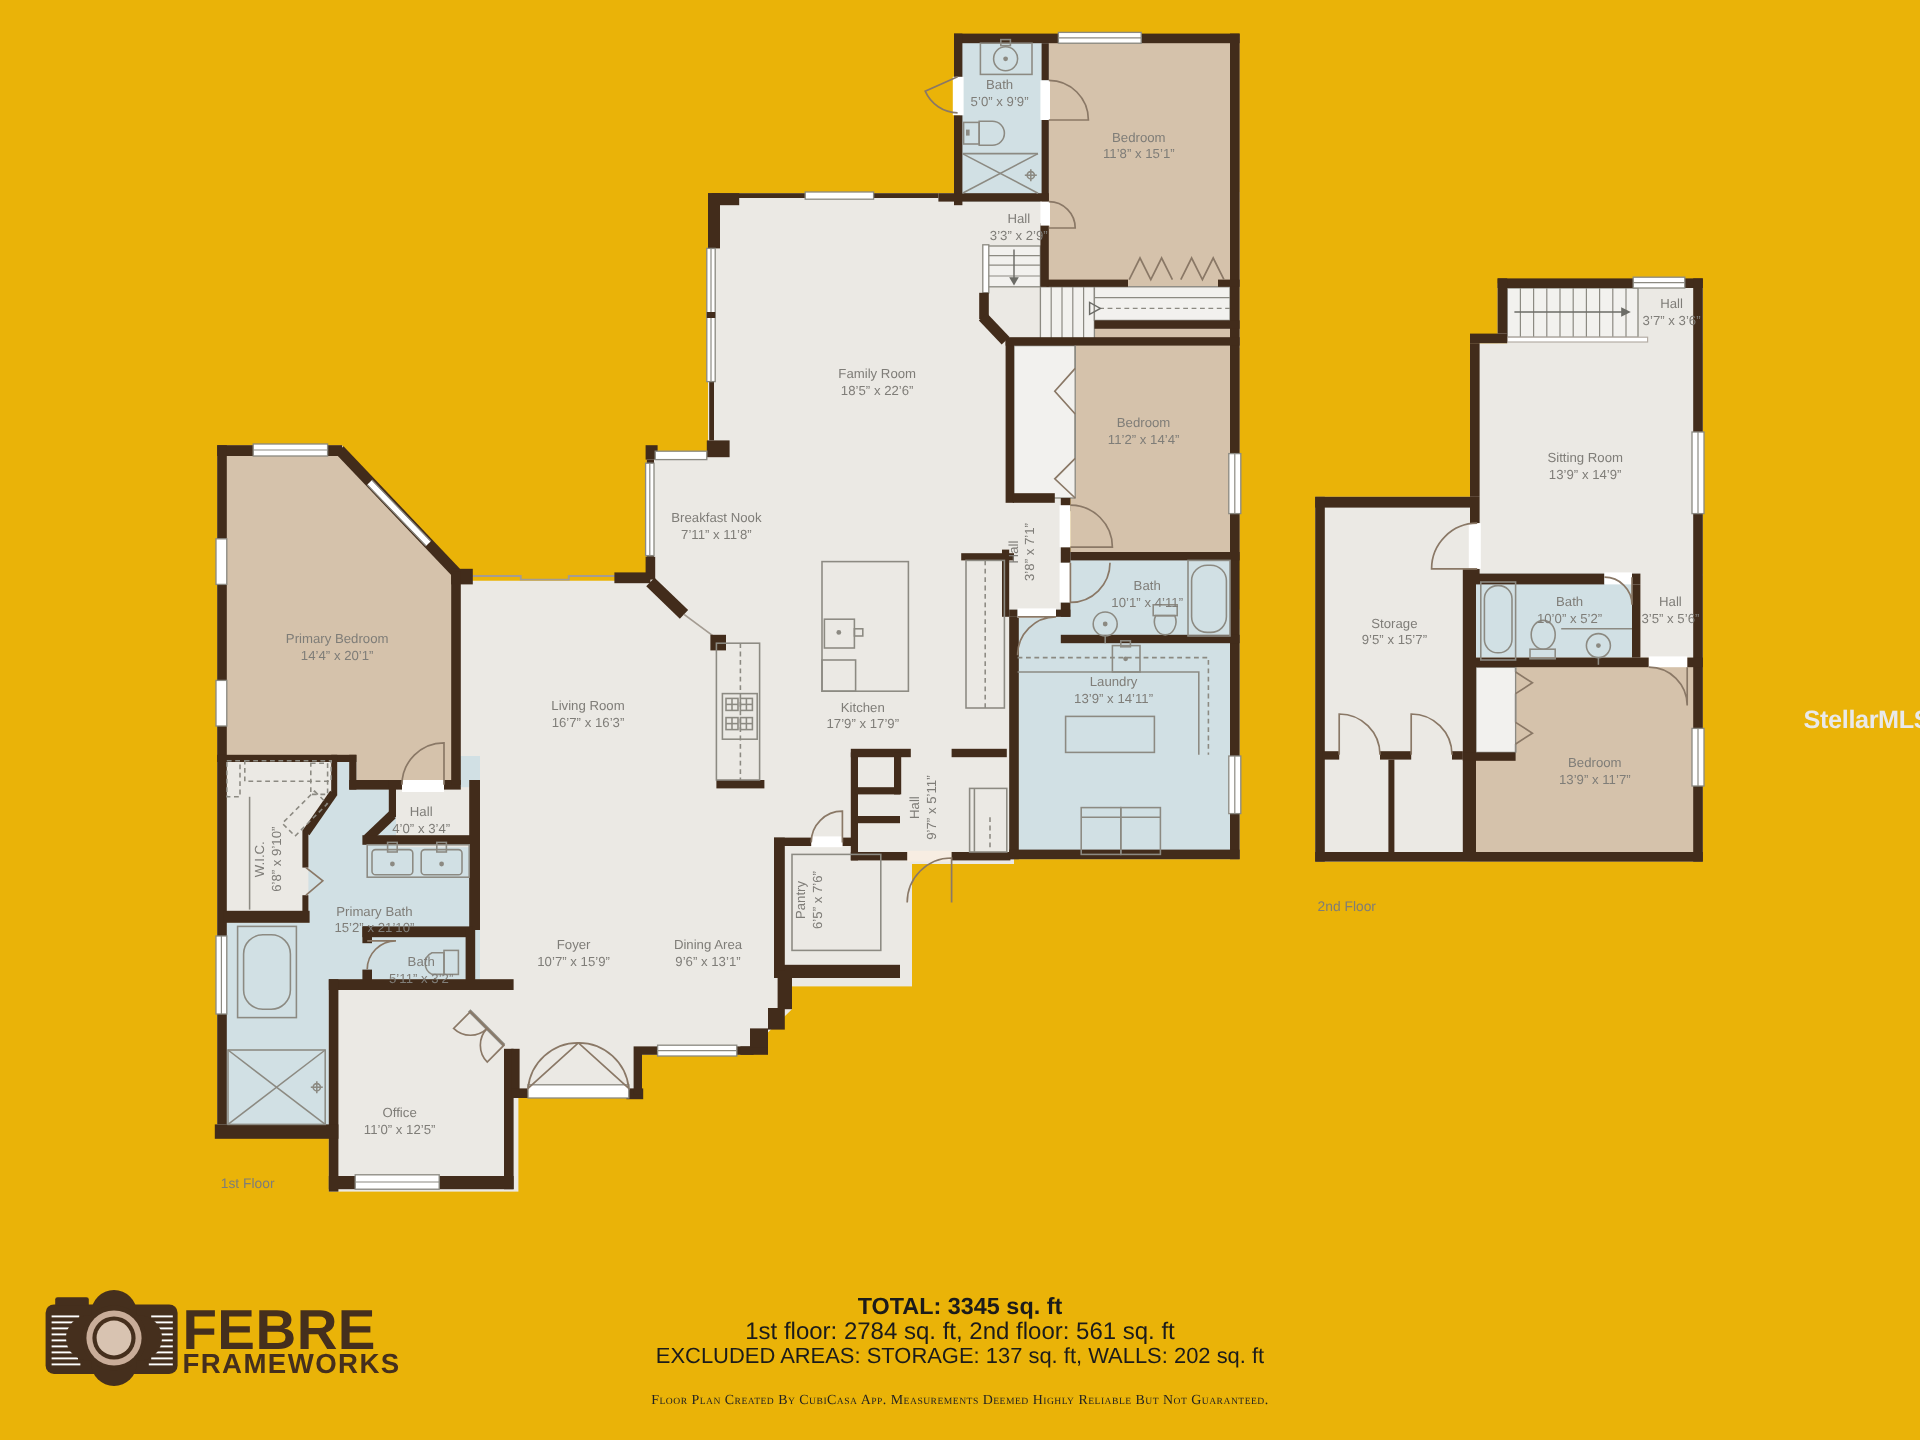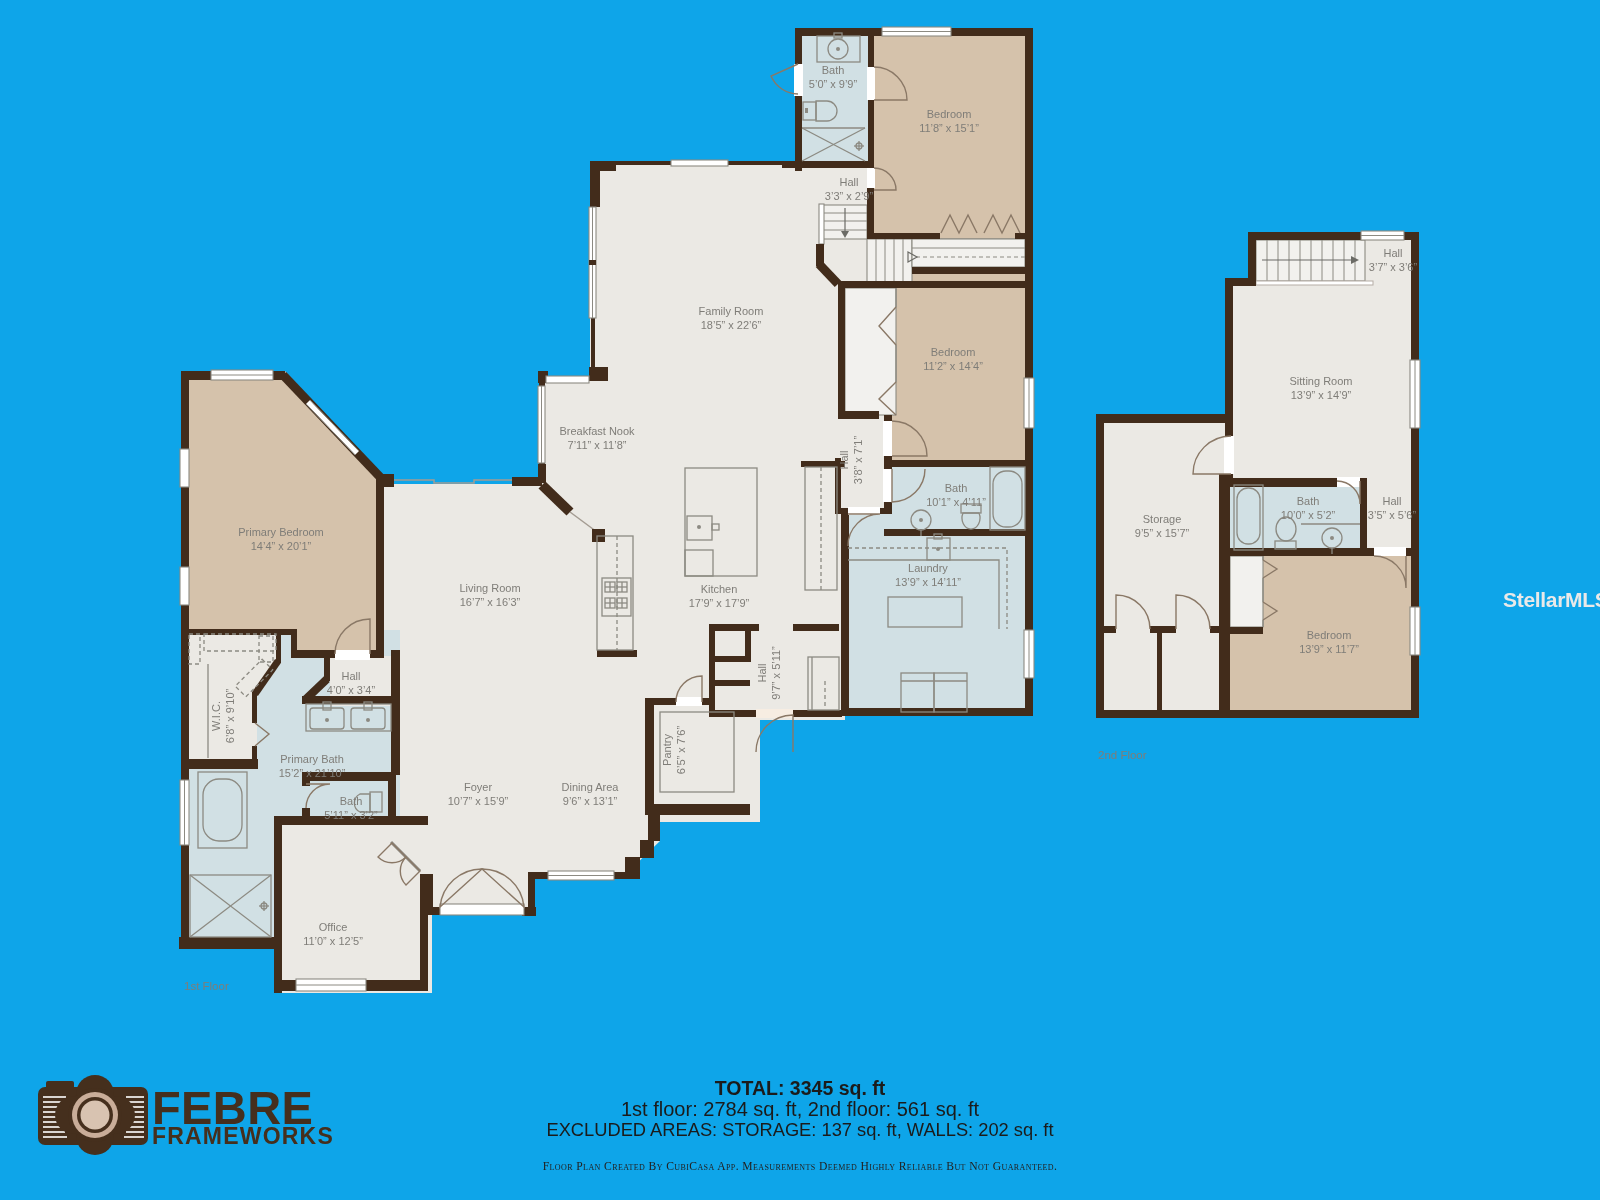--- a/index.html
+++ b/index.html
@@ -1,16 +1,16 @@
 <!DOCTYPE html>
 <html><head>
 <meta charset="utf-8">
 <style>
 html,body{margin:0;padding:0;background:#fff;}
-#page{position:relative;width:1600px;height:1200px;background:#0ea5e9;overflow:hidden;}
+#page{position:relative;width:1600px;height:1200px;background:#eab308;overflow:hidden;}
 svg{display:block}
 .w{fill:#422c1b}
 .fxn{fill:none;stroke:#8c8a82;stroke-width:1.3}
 .thin{fill:none;stroke:#a49c92;stroke-width:1.5}
 .door{fill:none;stroke:#8a7866;stroke-width:1.4}
 .win{fill:#fff;stroke:#8c8a82;stroke-width:1.1}
 .st{fill:#f2f1ee;stroke:#8c8a82;stroke-width:1.1}
 .lbl{font-family:"Liberation Sans",sans-serif;font-size:11px;fill:#7f7d78;text-anchor:middle}
 .lbl2{font-family:"Liberation Sans",sans-serif;font-size:11.5px;fill:#7f7d78}
 .dash{stroke-dasharray:4 3}

